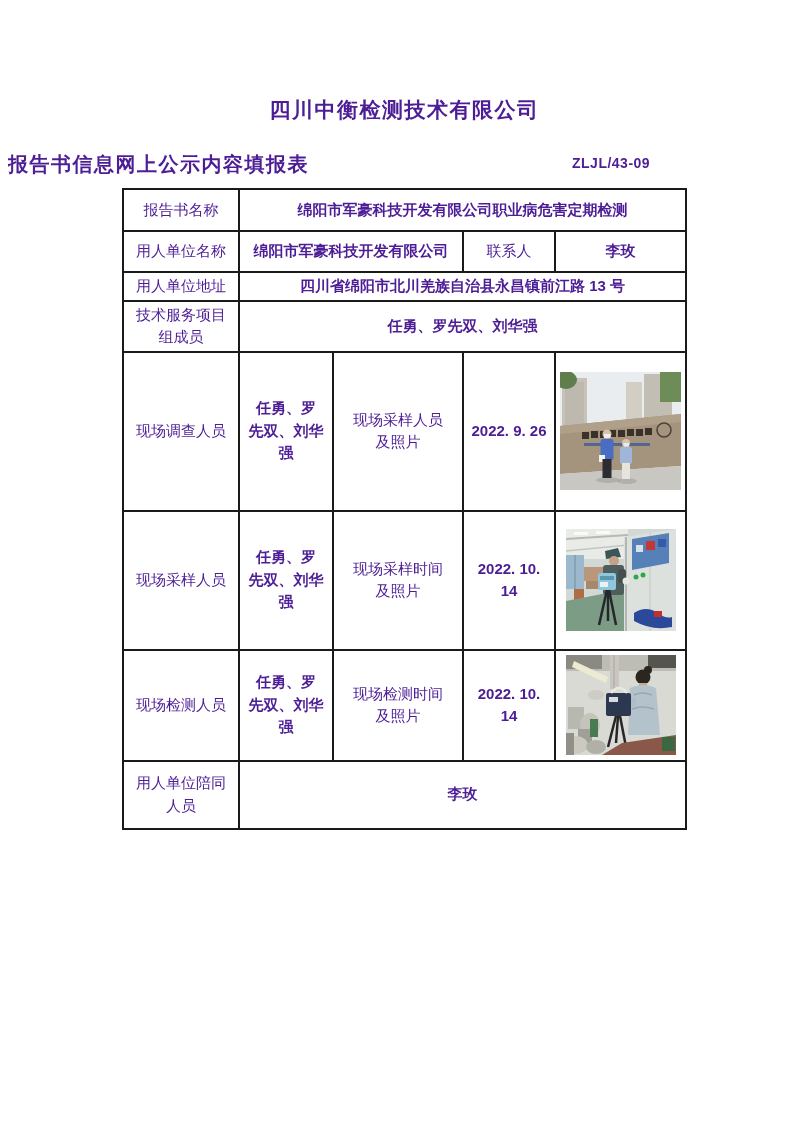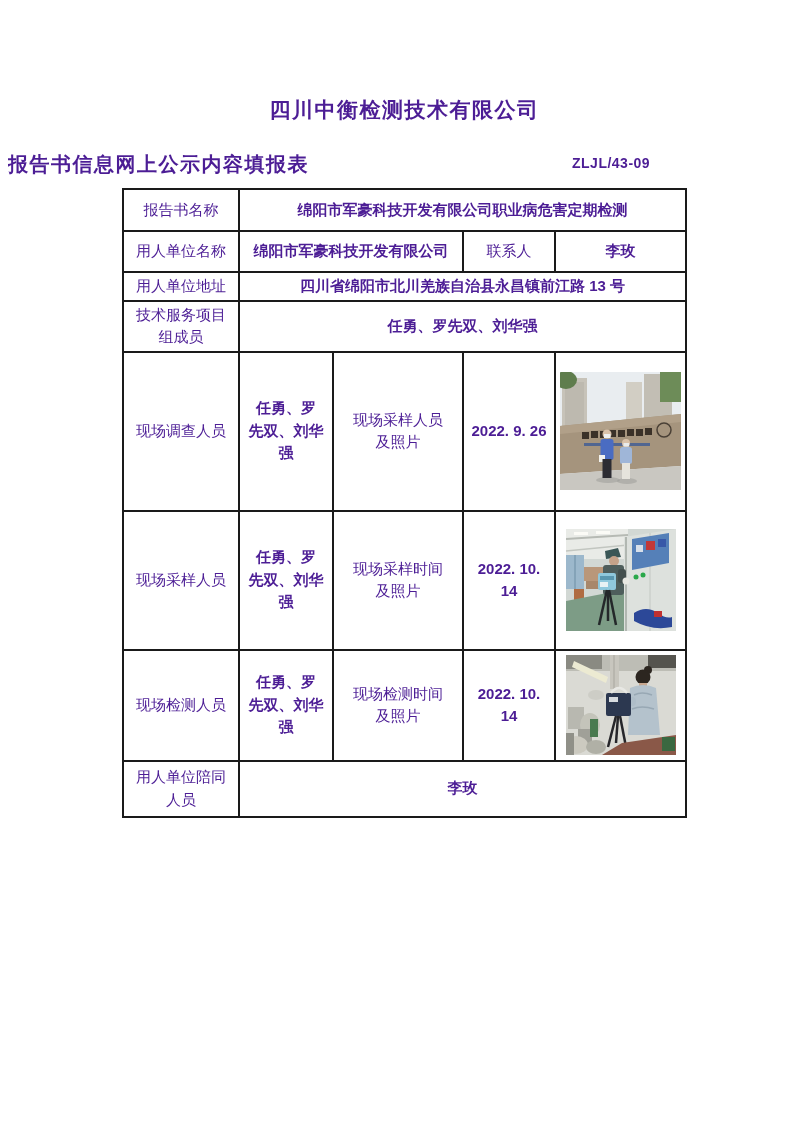--- a/index.html
+++ b/index.html
@@ -58,21 +58,21 @@
   td.val { font-weight: 700; }
   td.big { font-size: 16px; }
   .preline { white-space: pre-line; }
   tr.r1 { height: 42px; }
   tr.r2 { height: 41px; padding-left: 28px; }
   tr.r3 { height: 27px; }
   tr.r4 { height: 48px; }
   tr.r5 { height: 159px; }
   tr.r6 { height: 139px; }
   tr.r7 { height: 111px; }
-  tr.r8 { height: 56px; }
+  tr.r8 { height: 68px; }
   td.photo-cell { padding: 2px; }
   .photo { display: block; margin: 0 auto; }
 </style>
 </head>
 <body>
 
 <div class="page">
 
   <div class="doc-title">四川中衡检测技术有限公司</div>
 

